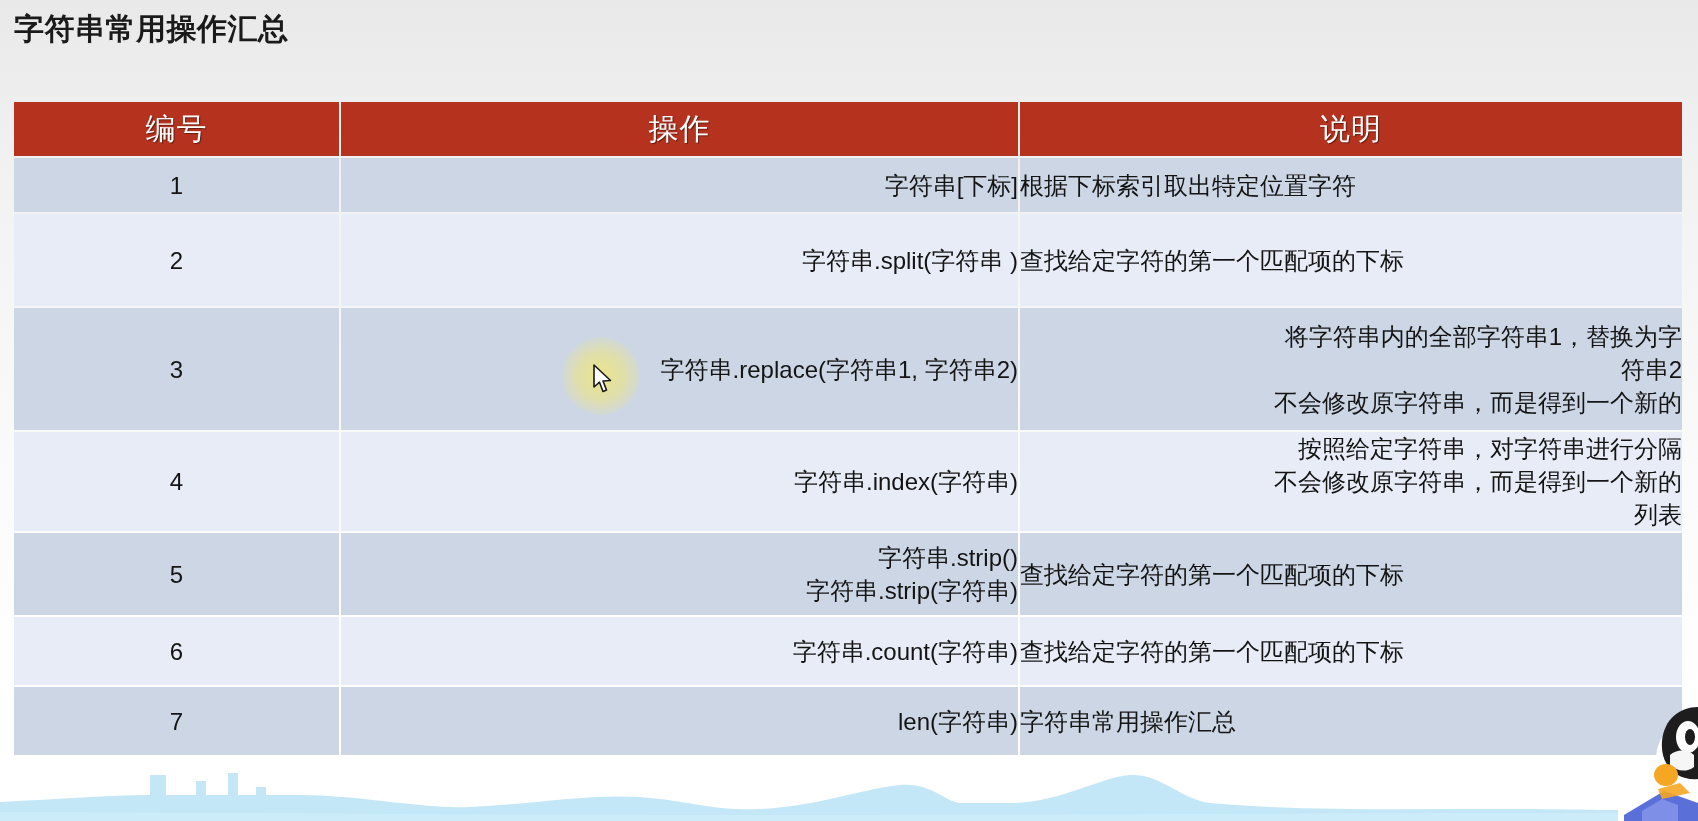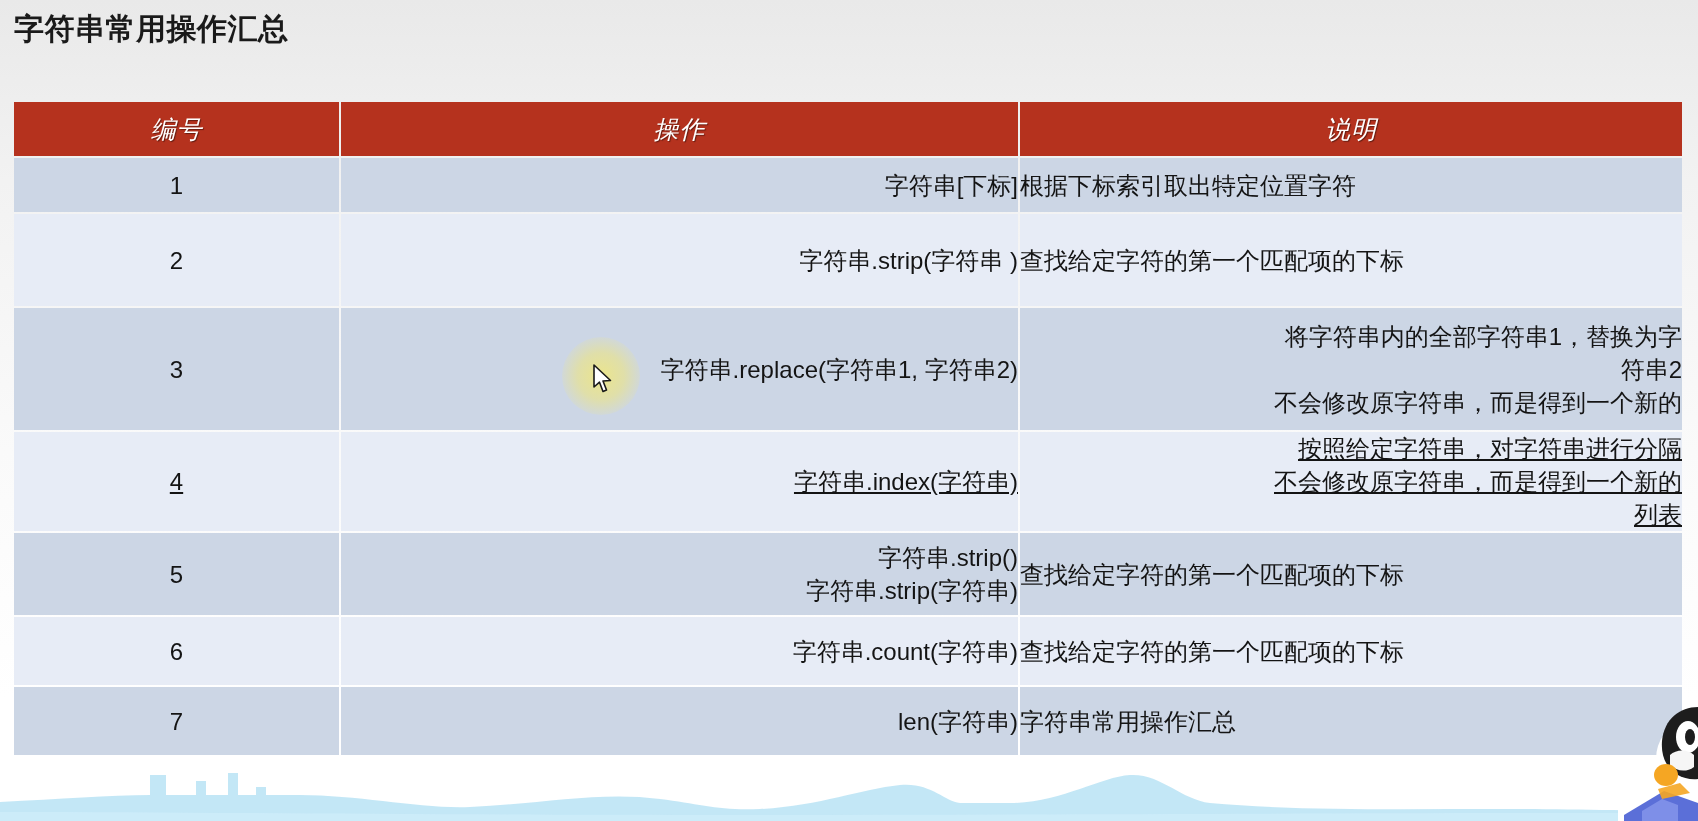--- a/index.html
+++ b/index.html
@@ -58,27 +58,26 @@
     font-weight: normal;
   }
 
   col.c-num   { width: 325px; }
   col.c-op    { width: 677px; }
   col.c-desc  { width: 662px; }
 
   thead th {
     background: #b5321e;
     color: #ffffff;
-    font-size: 25px;
+    font-size: 30px;
     font-weight: bold;
     height: 54px;
     text-align: center;
     text-shadow: 1px 1px 1px rgba(0,0,0,0.45);
     letter-spacing: 1px;
-    font-style: italic;
   }
 
   tbody td {
     font-size: 24px;
     color: #141414;
     line-height: 33px;
   }
   tbody tr.odd td  { background: #ccd6e5; }
   tbody tr.even td { background: #e7ecf6; }
 
@@ -86,21 +85,21 @@
   td.op   { text-align: right; padding: 8px 10px; }
   td.desc { padding: 8px 12px; }
   td.desc.left { text-align: right; padding-left: 14px; }
 
   .multiline { white-space: pre-line; }
 
   
   tr.r1 td { height: 54px; }
   tr.r2 td { height: 92px; }
   tr.r3 td { height: 122px; }
-  tr.r4 td { height: 82px; text-decoration: underline; }
+  tr.r4 td { height: 82px; }
   tr.r5 td { height: 82px; }
   tr.r6 td { height: 68px; }
   tr.r7 td { height: 68px; }
 
   
   #bottom-wave {
     position: absolute;
     left: 0;
     bottom: 0;
     width: 100%;
@@ -161,21 +160,21 @@
       </tr>
     </thead>
     <tbody>
       <tr class="odd r1">
         <td class="num">1</td>
         <td class="op multiline">字符串[下标]</td>
         <td class="desc multiline">根据下标索引取出特定位置字符</td>
       </tr>
       <tr class="even r2">
         <td class="num">2</td>
-        <td class="op multiline">字符串.strip(字符串 )</td>
+        <td class="op multiline">字符串.split(字符串 )</td>
         <td class="desc multiline">查找给定字符的第一个匹配项的下标</td>
       </tr>
       <tr class="odd r3">
         <td class="num">3</td>
         <td class="op multiline">字符串.replace(字符串1, 字符串2)</td>
         <td class="desc left multiline">将字符串内的全部字符串1，替换为字
 符串2
 不会修改原字符串，而是得到一个新的</td>
       </tr>
       <tr class="even r4">

